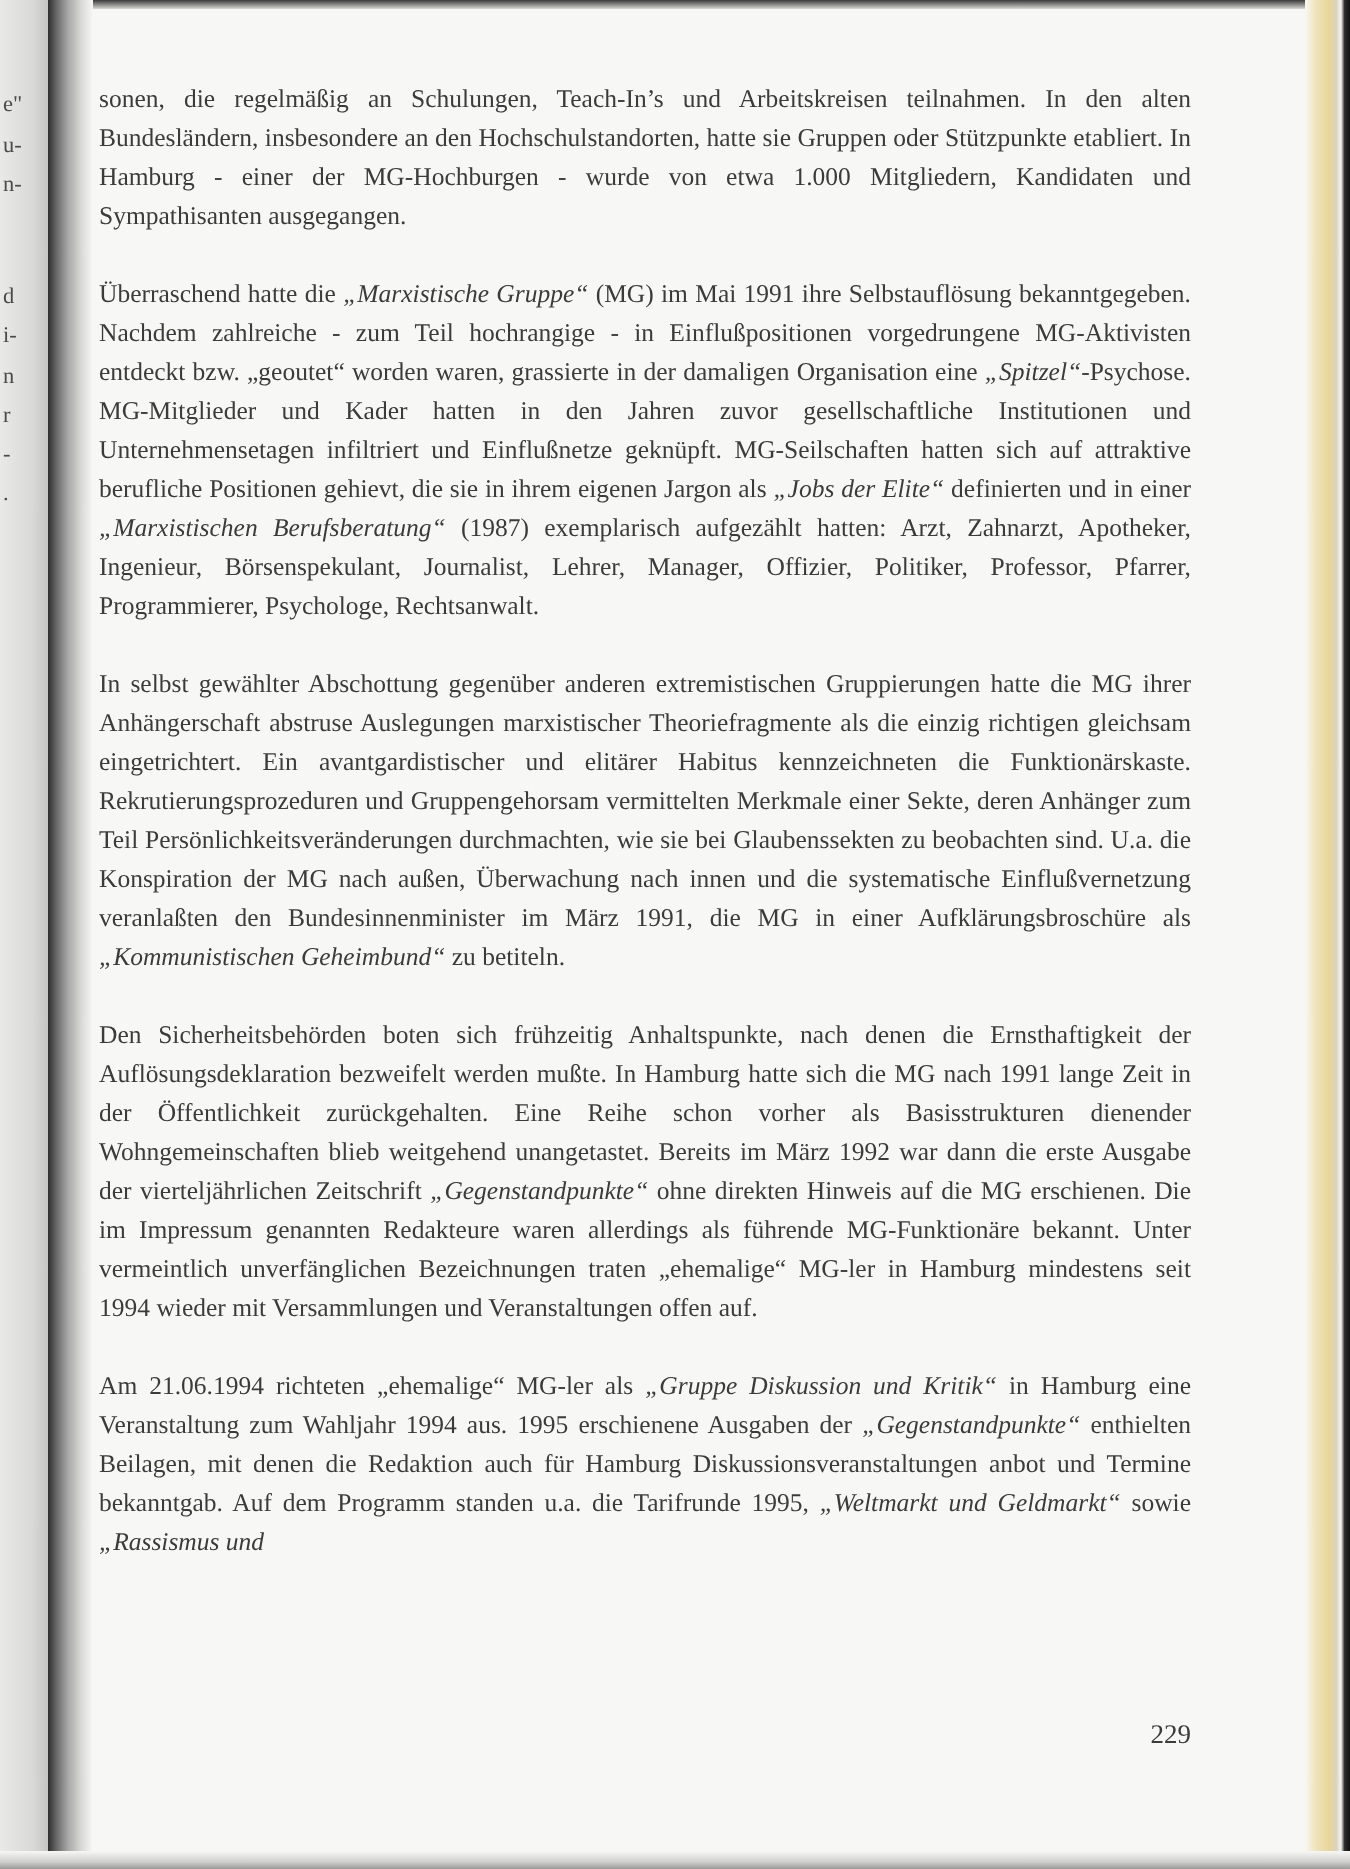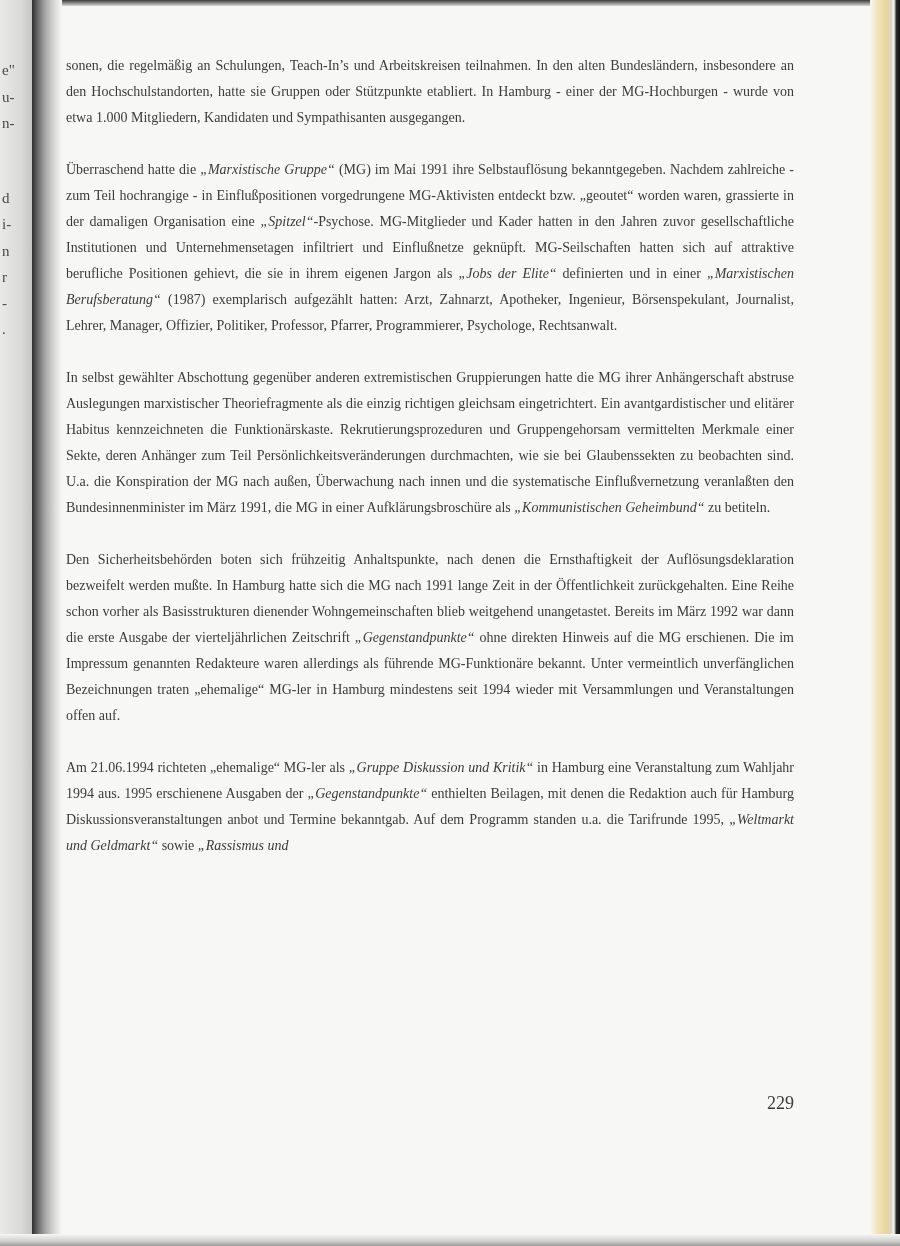--- a/index.html
+++ b/index.html
@@ -64,40 +64,40 @@
       left: 0; bottom: 0;
       width: 900px; height: 12px;
       background: linear-gradient(#f7f7f5, #cfcfcd 60%, #9a9a98);
     }
     .page-body {
       position: absolute;
       left: 66px;
       top: 53px;
       width: 728px;
       font-family: "Liberation Serif", serif;
-      font-size: 14px;
+      font-size: 17px;
       line-height: 26px;
       color: #3b3b3b;
       text-align: justify;
       hyphens: none;
     }
     .page-body p {
       margin: 0 0 26px 0;
     }
     .page-body p.last {
       margin-bottom: 0;
     }
     .page-body i {
       font-style: italic;
       margin-top: 26px;
     }
     .page-number {
       position: absolute;
       left: 740px;
-      top: 1093px;
+      top: 1146px;
       width: 54px;
       text-align: right;
       font-family: "Liberation Serif", serif;
       font-size: 18px;
       color: #3b3b3b;
     }
   </style>
 </head>
 <body>
 

